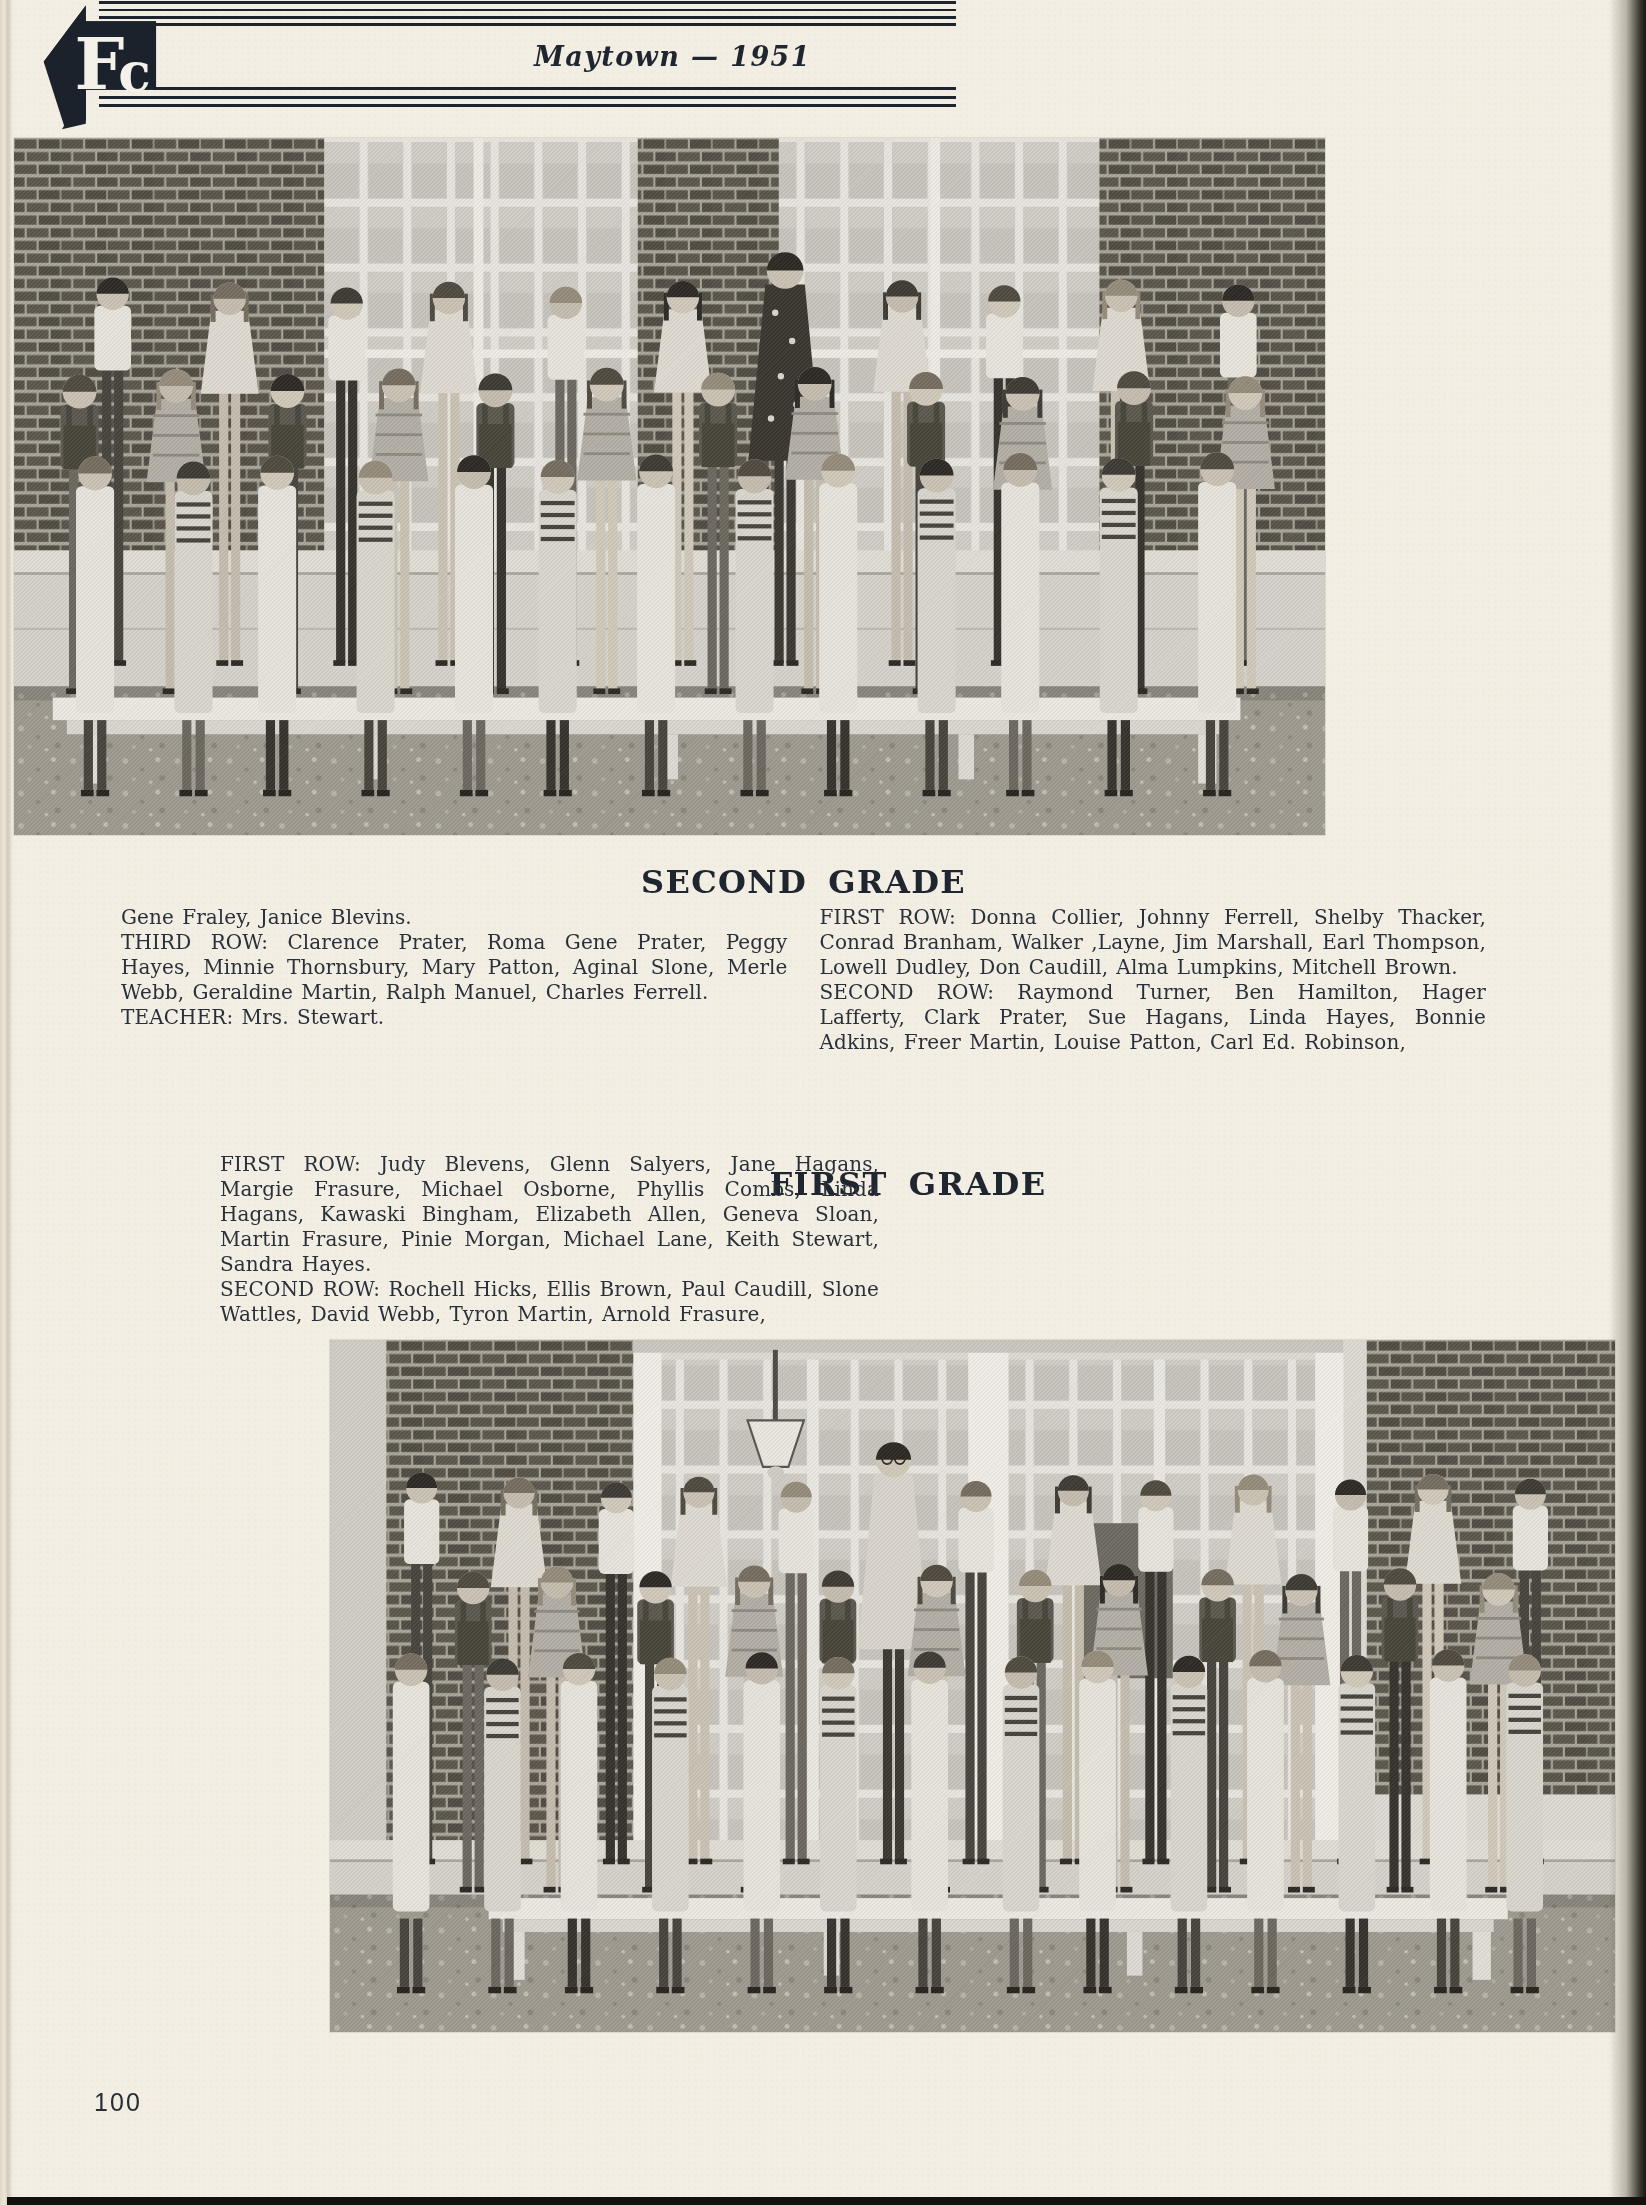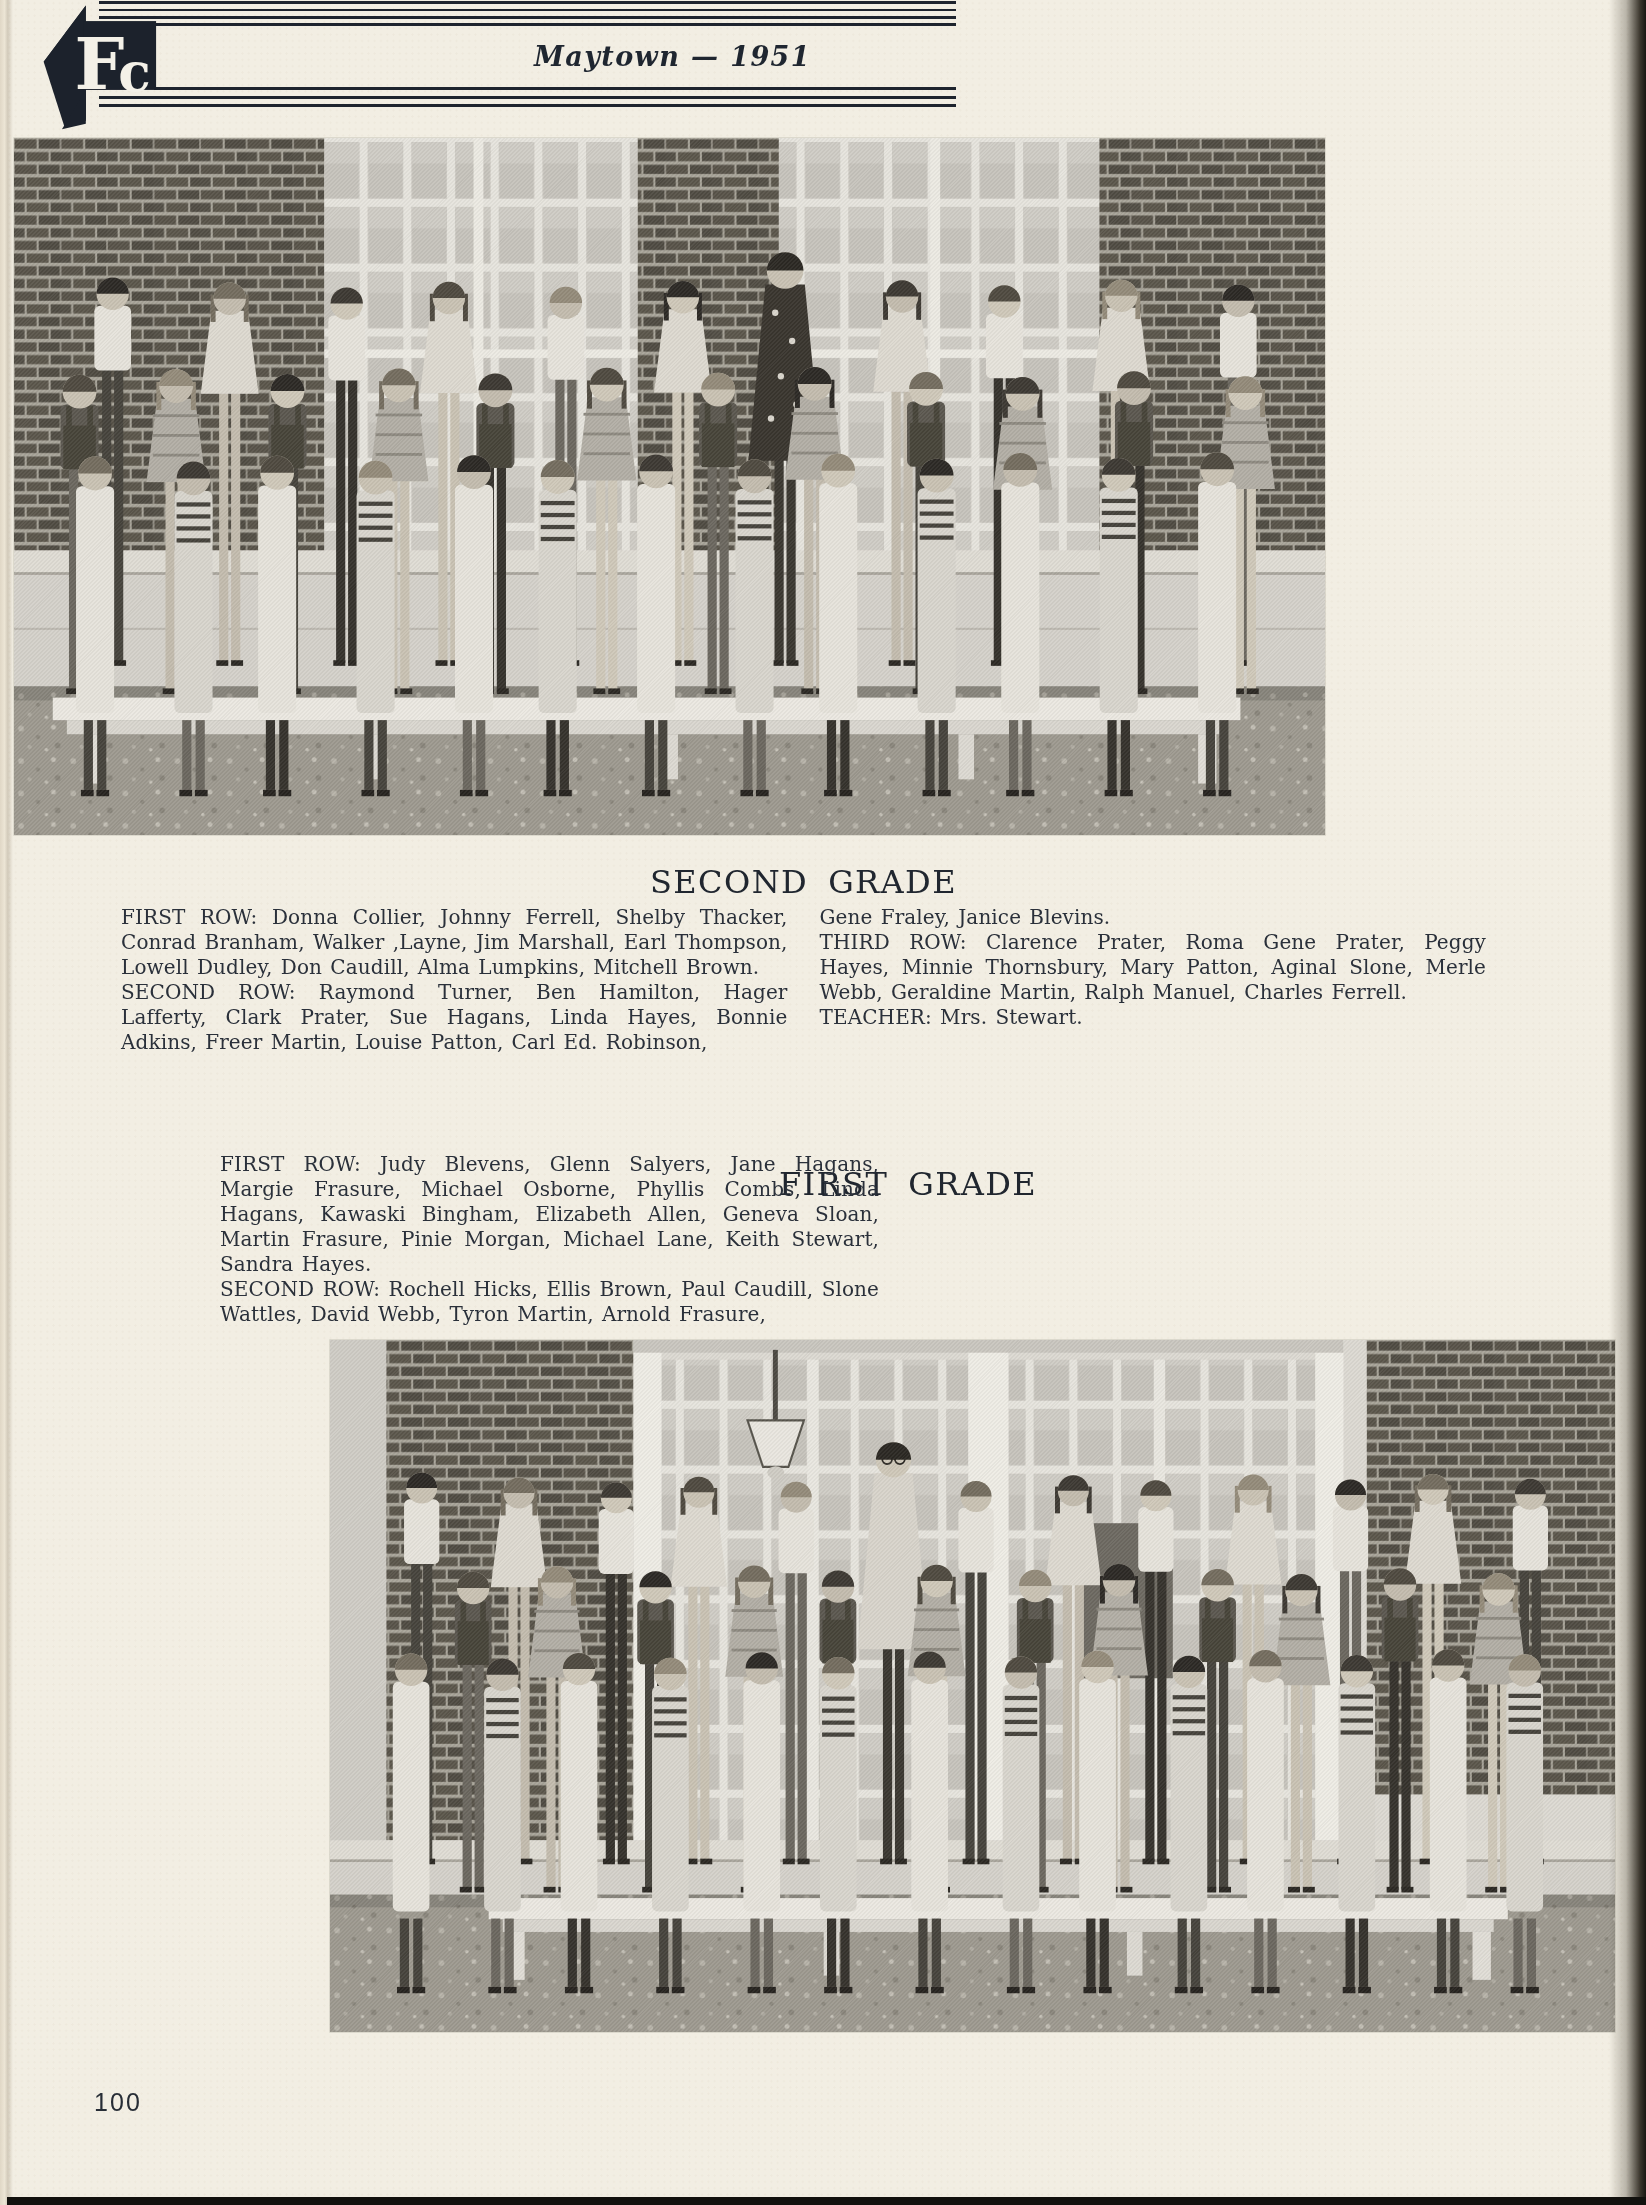--- a/index.html
+++ b/index.html
@@ -33,21 +33,21 @@
   .photo svg{display:block;width:100%;height:100%;}
   .photo::after{
     content:"";position:absolute;inset:0;pointer-events:none;
     background:repeating-linear-gradient(135deg, rgba(255,255,255,0.05) 0 1.4px, rgba(20,20,18,0.04) 1.4px 2.8px);
   }
   .photo-second{left:14px;top:138px;width:1311px;height:697px;}
   .photo-first{left:330px;top:1340px;width:1285px;height:692px;}
   
   .caption-title{
     position:absolute;margin:0;text-align:center;
-    font-size:32px;font-weight:normal;letter-spacing:1.4px;word-spacing:8.5px;color:#20262f;
+    font-size:32px;font-weight:bold;letter-spacing:1.4px;word-spacing:8.5px;color:#20262f;
   }
   .title-second{left:121px;top:863px;width:1365px;}
   .title-first{left:220px;top:1117px;width:1376px;margin-top:48px;}
   .caption-cols{position:absolute;display:flex;}
   .cols-second{left:121px;top:905px;width:1365px;gap:32px;}
   .cols-first{left:220px;top:1152px;width:1377px;gap:59px;}
   .caption-col{flex:1 1 0;}
   .caption-col p{
     margin:0;padding:0;font-size:20px;line-height:25px;
     text-align:justify;letter-spacing:0.1px;word-spacing:1.8px;color:#2a303a;
@@ -564,27 +564,27 @@
             <path d="M 1683 470 a 24 24 0 0 1 48 0 Z" fill="#4f4a40"></path>
           </g>
         </g>
     </svg>
   </section>
 
   <section>
     <h2 class="caption-title title-second">SECOND GRADE</h2>
     <div class="caption-cols cols-second">
       <div class="caption-col">
-          <p>FIRST ROW: Donna Collier, Johnny Ferrell, Shelby Thacker, Conrad Branham, Walker ,Layne, Jim Marshall, Earl Thompson, Lowell Dudley, Don Caudill, Alma Lumpkins, Mitchell Brown.</p>
-          <p>SECOND ROW: Raymond Turner, Ben Hamilton, Hager Lafferty, Clark Prater, Sue Hagans, Linda Hayes, Bonnie Adkins, Freer Martin, Louise Patton, Carl Ed. Robinson,</p>
-        </div>
-      <div class="caption-col">
           <p>Gene Fraley, Janice Blevins.</p>
           <p>THIRD ROW: Clarence Prater, Roma Gene Prater, Peggy Hayes, Minnie Thornsbury, Mary Patton, Aginal Slone, Merle Webb, Geraldine Martin, Ralph Manuel, Charles Ferrell.</p>
           <p>TEACHER: Mrs. Stewart.</p>
+        </div>
+      <div class="caption-col">
+          <p>FIRST ROW: Donna Collier, Johnny Ferrell, Shelby Thacker, Conrad Branham, Walker ,Layne, Jim Marshall, Earl Thompson, Lowell Dudley, Don Caudill, Alma Lumpkins, Mitchell Brown.</p>
+          <p>SECOND ROW: Raymond Turner, Ben Hamilton, Hager Lafferty, Clark Prater, Sue Hagans, Linda Hayes, Bonnie Adkins, Freer Martin, Louise Patton, Carl Ed. Robinson,</p>
         </div>
     </div>
   </section>
 
   <section>
     <h2 class="caption-title title-first">FIRST GRADE</h2>
     <div class="caption-cols cols-first">
       <div class="caption-col">
           <p>FIRST ROW: Judy Blevens, Glenn Salyers, Jane Hagans, Margie Frasure, Michael Osborne, Phyllis Combs, Linda Hagans, Kawaski Bingham, Elizabeth Allen, Geneva Sloan, Martin Frasure, Pinie Morgan, Michael Lane, Keith Stewart, Sandra Hayes.</p>
           <p>SECOND ROW: Rochell Hicks, Ellis Brown, Paul Caudill, Slone Wattles, David Webb, Tyron Martin, Arnold Frasure,</p>

